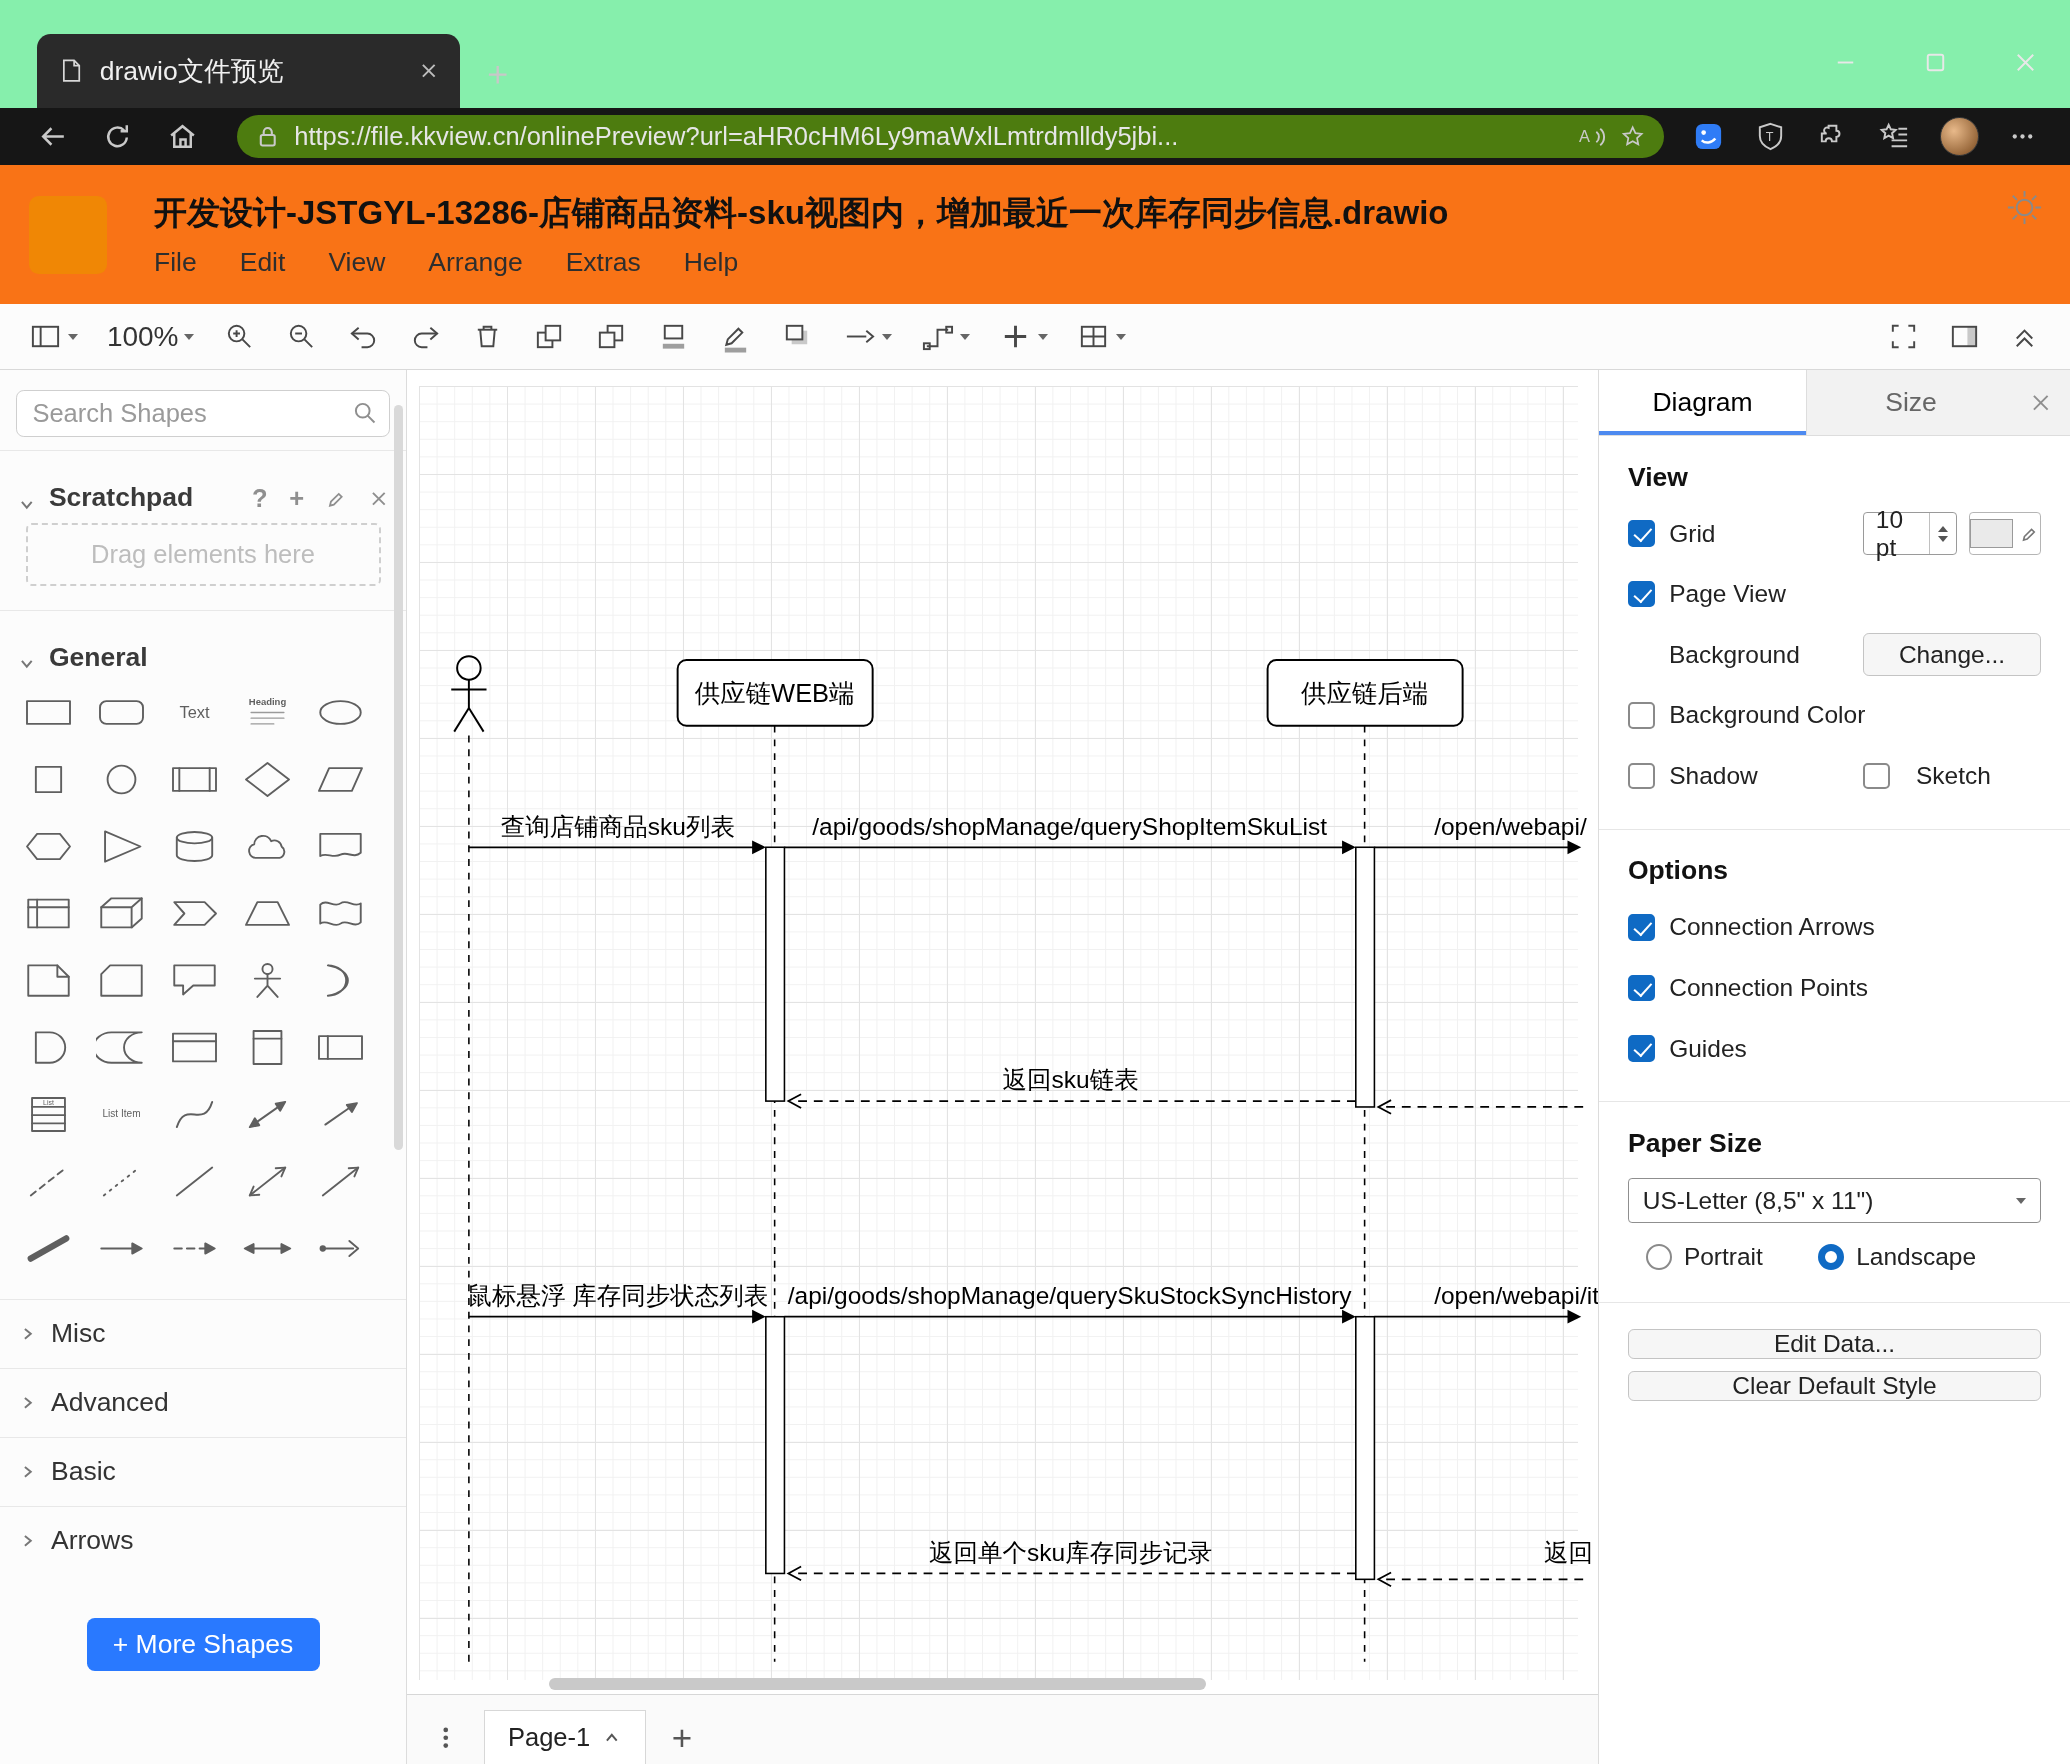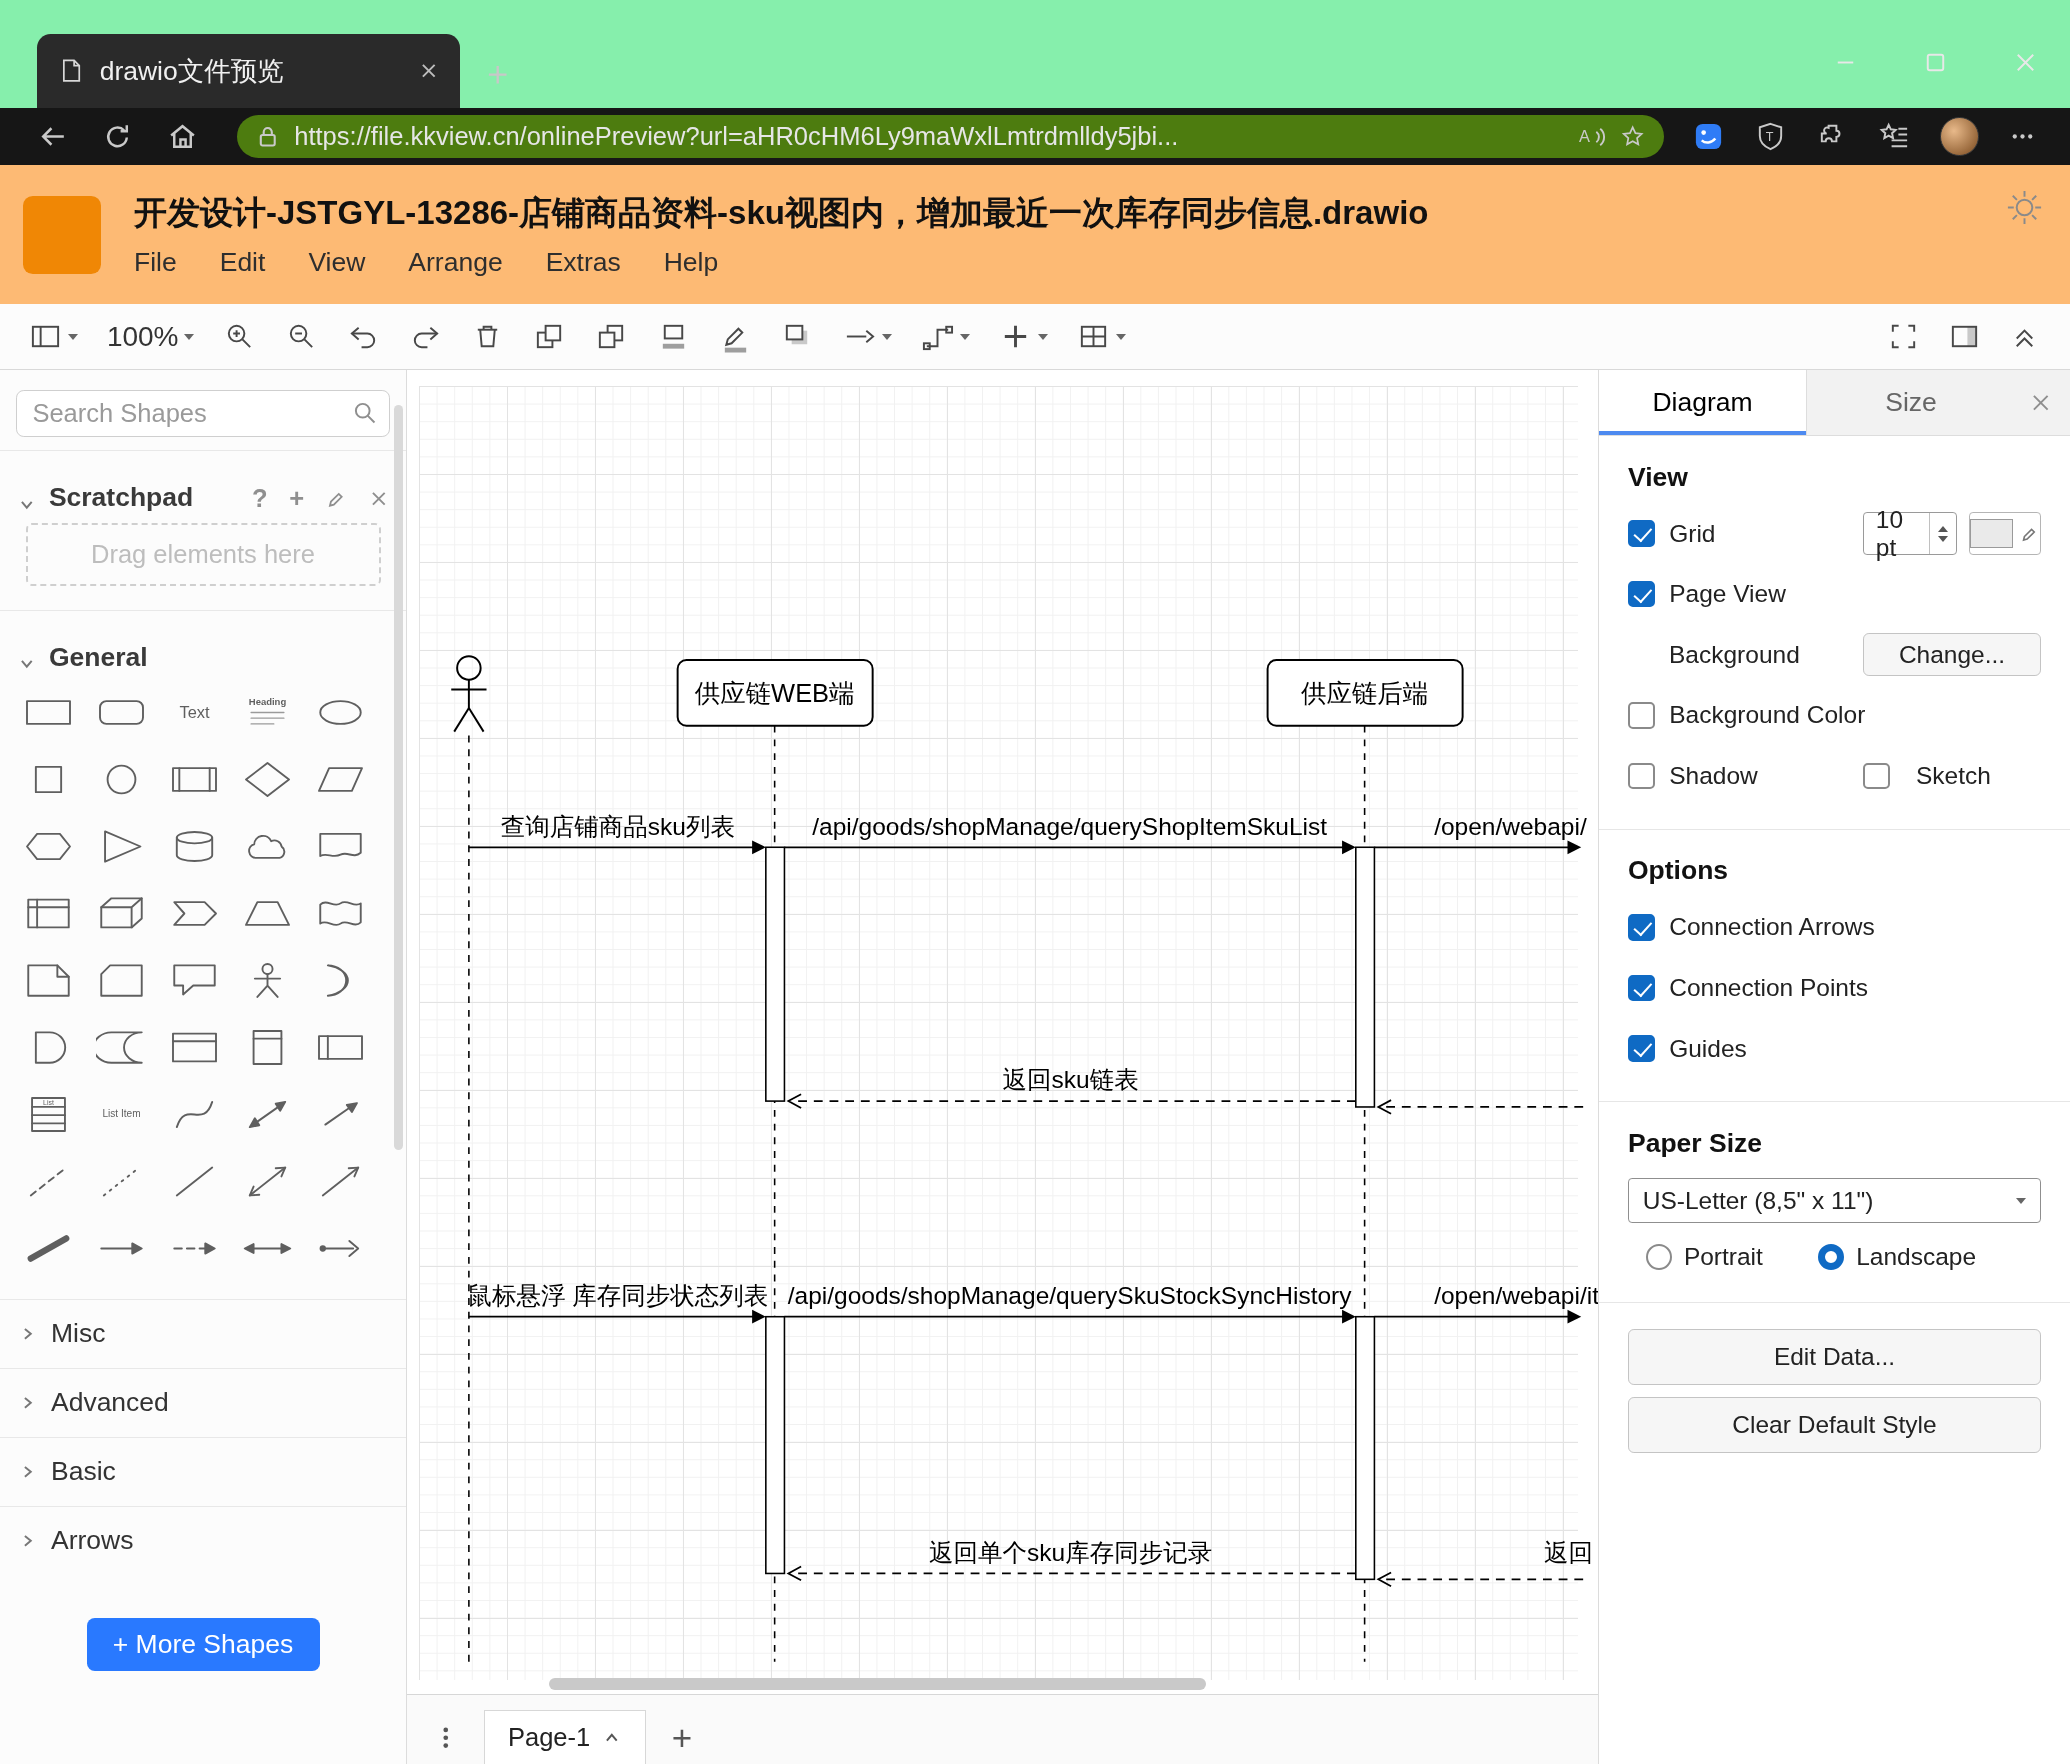--- a/index.html
+++ b/index.html
@@ -17,21 +17,21 @@
   .wincontrols{margin-left:auto;display:flex;height:92px}
   .wc{width:90px;display:flex;align-items:center;justify-content:center;cursor:pointer}
   .addressrow{height:57px;background:#161616;display:flex;align-items:center;padding:0 25.5px;gap:9.8px}
   .navic{width:55px;display:flex;justify-content:center}
   .urlpill{flex:1;height:43px;background:#4d7c0f;border-radius:21.6px;display:flex;align-items:center;gap:13.7px;padding:0 17.6px;margin:0 17.6px;min-width:0}
   .url{flex:1;font-size:25.5px;color:#e6e6e6;white-space:nowrap;overflow:hidden}
   .chromeicons{display:flex;align-items:center;gap:29px;margin-right:7.8px}
   .avatar{width:39px;height:39px;border-radius:50%;background:radial-gradient(circle at 35% 35%,#e8b98a,#9a6a3d 70%,#6d4524);border:1px solid #3a3a3a}
 
   
-  .appheader{height:139px;background:#fdba74;display:flex;align-items:center;gap:33px;padding-left:23px;position:relative}
+  .appheader{height:139px;background:#f97316;display:flex;align-items:center;gap:47px;padding-left:29px;position:relative}
   .logo{width:78px;height:78px;background:var(--logo);border-radius:9.8px;flex:none}
   .titleblock{display:flex;flex-direction:column;gap:11.8px;min-width:0}
   .apptitle{font-size:33px;font-weight:700;color:#111;white-space:nowrap}
   .menubar{display:flex;gap:43px;font-size:26.5px;color:#2e2e2e}
   .menubar span{cursor:pointer}
   .sunbtn{position:absolute;right:25.5px;top:21.6px}
 
   
   .toolbar{height:66px;background:#fcfcfc;border-bottom:1px solid #d9d9d9;display:flex;align-items:center;padding:0 29px;gap:29px}
   .tbtn{display:flex;align-items:center;gap:5.9px;cursor:pointer}
@@ -96,21 +96,21 @@
   .radio.checked{border:7.8px solid var(--accent)}
   .numbox{width:118px;height:43px;border:1px solid #9a9a9a;border-radius:3.9px;background:#fff;display:flex;align-items:center;padding-left:11.8px;font-size:24.5px;color:#222}
   .spin{margin-left:auto;width:27.4px;height:100%;border-left:1px solid #c0c0c0;display:flex;flex-direction:column;justify-content:center;cursor:pointer}
   .tri{width:0;height:0;border-left:5.9px solid transparent;border-right:5.9px solid transparent;margin:2px auto}
   .tri.up{border-bottom:6.9px solid #555}
   .tri.down{border-top:6.9px solid #555}
   .swatchbtn{width:92px;height:43px;border:1px solid #b5b5b5;border-radius:3.9px;background:#fff;display:flex;align-items:center;justify-content:center;gap:7.8px;cursor:pointer}
   .swatch{width:43px;height:29px;background:#eaeaea;border:1px solid #9a9a9a}
   .pbtn{font-family:inherit;font-size:24.5px;color:#222;background:#f6f6f6;border:1px solid #c4c4c4;border-radius:5.9px;cursor:pointer}
   .pbtn.small{width:222px;height:43px}
-  .pbtn.block{display:block;width:100%;height:56px;margin-bottom:11.8px}
+  .pbtn.block{display:block;width:100%;height:30px;margin-bottom:11.8px}
   .pdiv{height:1px;background:#e6e6e6;margin:7.8px 0 0}
   .select{height:45px;border:1px solid #8f8f8f;border-radius:3.9px;background:#fff;display:flex;align-items:center;padding:0 13.7px;font-size:24.5px;color:#222;cursor:pointer;margin-bottom:19.6px}
   .select .caret{margin-left:auto;margin-top:5.9px}
   .radiorow{display:flex;align-items:flex-start;margin:3.9px 0 17.6px 17.6px}
   .radiorow .rgroup{display:flex;align-items:center;margin-right:55px}
 </style>
 </head>
 <body style="--accent: #0f6ac4; --logo: #F08705; --blue: #2979ff;">
 
 <div class="tabbar">

